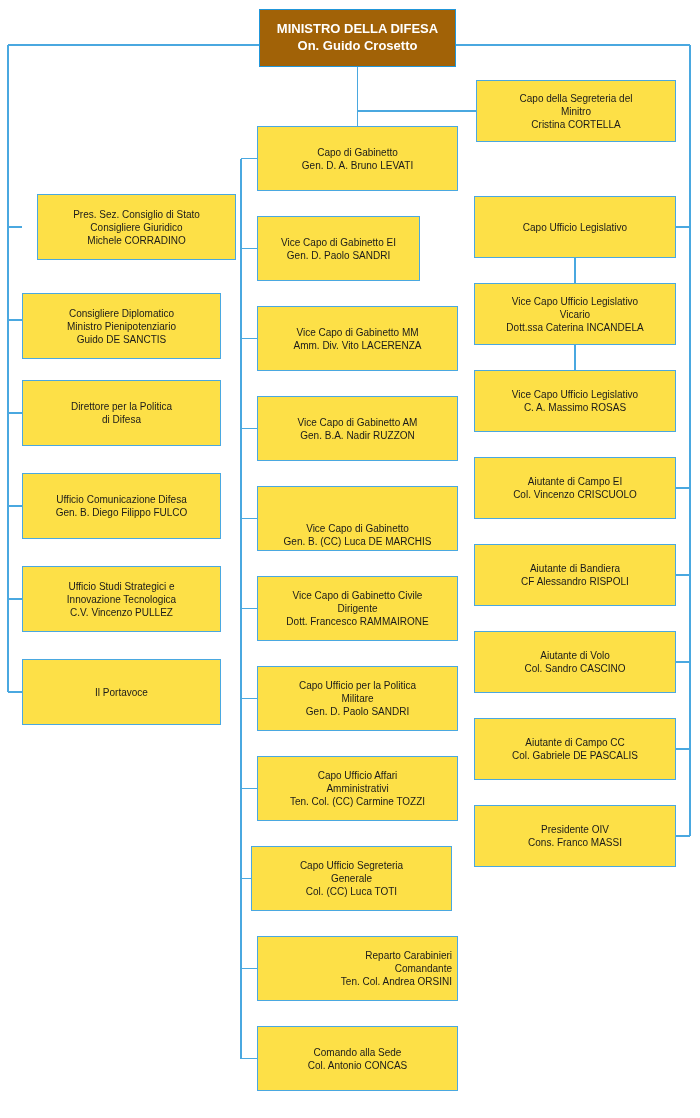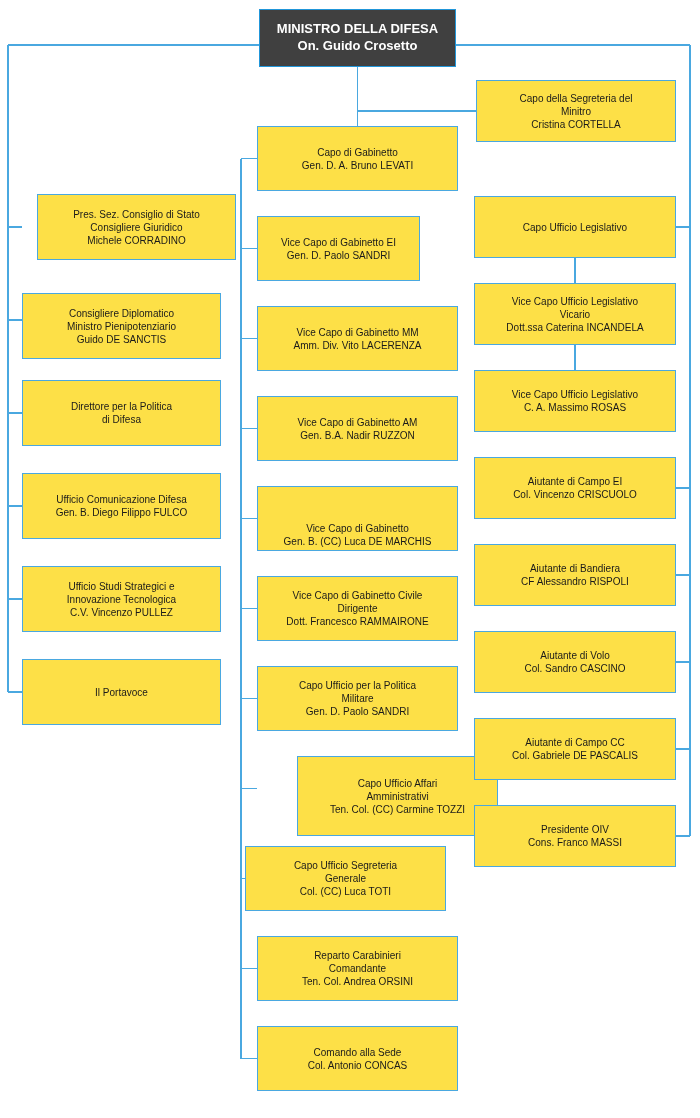--- a/index.html
+++ b/index.html
@@ -34,21 +34,21 @@
     color: #1a1a1a;
     display: flex;
     align-items: center;
     justify-content: center;
     text-align: center;
     line-height: 1.30;
     font-size: 10px;
     padding: 2px 5px;
   }
   .node.root {
-    background: #404040;
+    background: #a16207;
     border-color: #2196d9;
     color: #ffffff;
     font-weight: bold;
     font-size: 13px;
   }
   .node .lines {
     width: 100%;
   }
   .node .ln {
     display: block;
@@ -181,35 +181,35 @@
         <span class="ln">Dott. Francesco RAMMAIRONE</span>
       </div>
     </div>
     <div class="node" style="left: 257px; top: 666px; width: 201px; height: 65px;">
       <div class="lines">
         <span class="ln">Capo Ufficio per la Politica</span>
         <span class="ln">Militare</span>
         <span class="ln">Gen. D. Paolo SANDRI</span>
       </div>
     </div>
-    <div class="node" style="left: 257px; top: 756px; width: 201px; height: 80px; margin-left: 40px;">
+    <div class="node" style="left: 257px; top: 756px; width: 201px; height: 65px;">
       <div class="lines">
         <span class="ln">Capo Ufficio Affari</span>
         <span class="ln">Amministrativi</span>
         <span class="ln">Ten. Col. (CC) Carmine TOZZI</span>
       </div>
     </div>
-    <div class="node" style="left: 245px; top: 846px; width: 201px; height: 65px; align-items: center;">
+    <div class="node" style="left: 251px; top: 846px; width: 201px; height: 65px; align-items: center;">
       <div class="lines">
         <span class="ln">Capo Ufficio Segreteria</span>
         <span class="ln">Generale</span>
         <span class="ln">Col. (CC) Luca TOTI</span>
       </div>
     </div>
-    <div class="node" style="left: 257px; top: 936px; width: 201px; height: 65px;">
+    <div class="node" style="left: 257px; top: 936px; width: 201px; height: 65px; text-align: right;">
       <div class="lines">
         <span class="ln">Reparto Carabinieri</span>
         <span class="ln">Comandante</span>
         <span class="ln">Ten. Col. Andrea ORSINI</span>
       </div>
     </div>
     <div class="node" style="left: 257px; top: 1026px; width: 201px; height: 65px;">
       <div class="lines">
         <span class="ln">Comando alla Sede</span>
         <span class="ln">Col. Antonio CONCAS</span>

